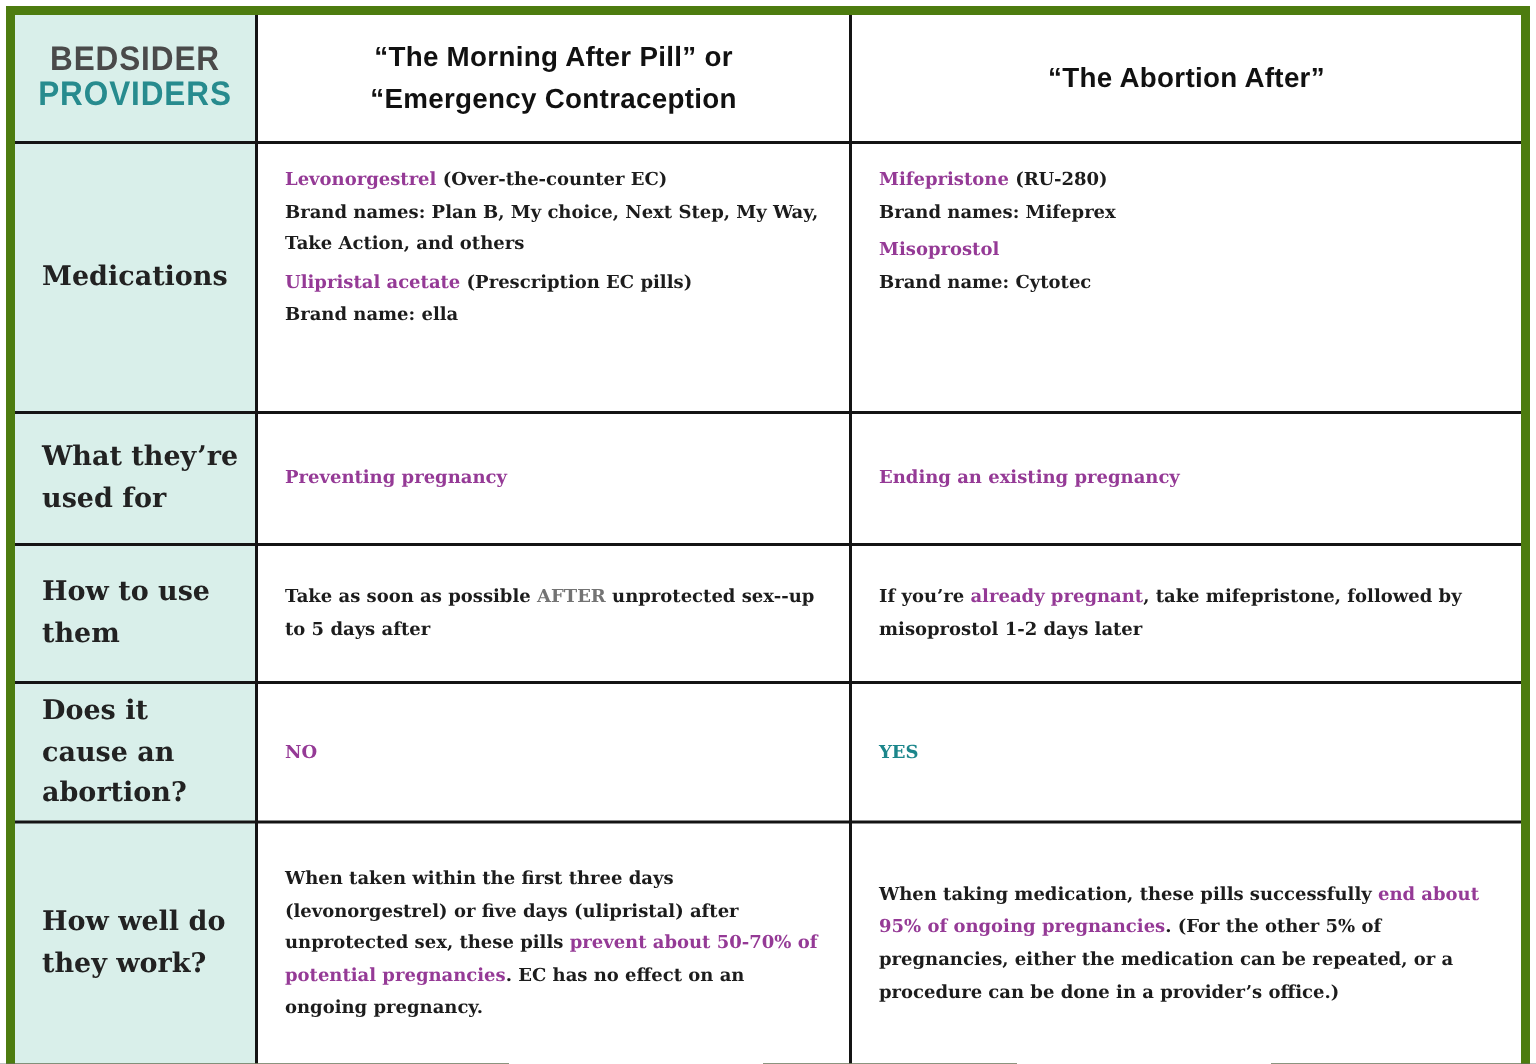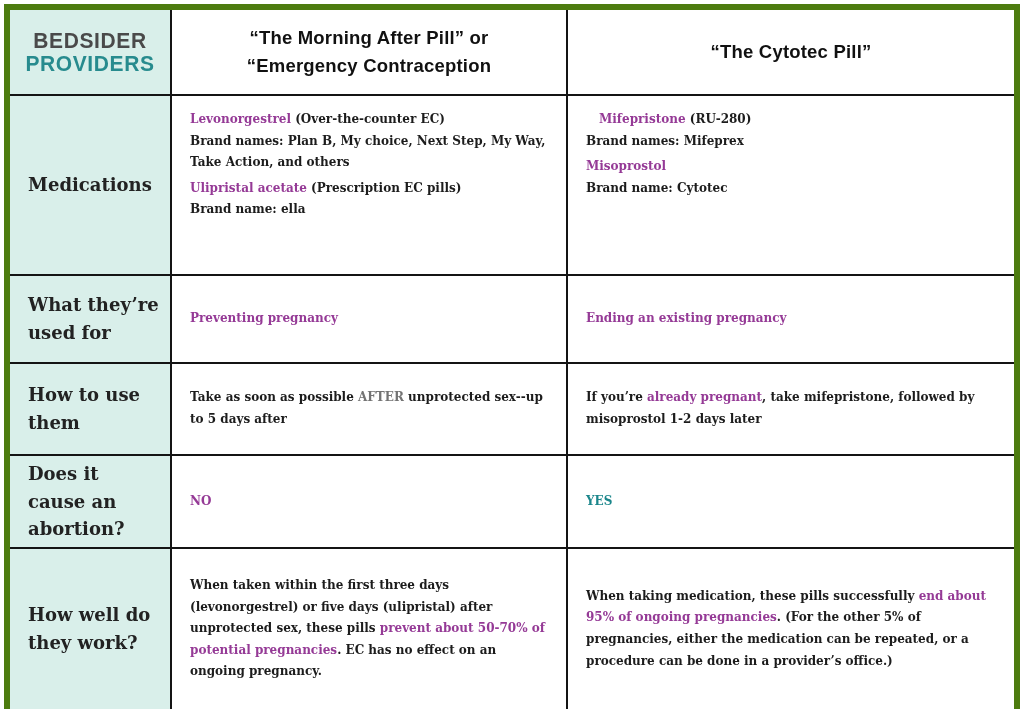--- a/index.html
+++ b/index.html
@@ -83,32 +83,32 @@
     <div class="logo">
       <div class="logo-line-1">BEDSIDER</div>
       <div class="logo-line-2">PROVIDERS</div>
     </div>
   </div>
   <div class="cell head-cell">
     <div>“The Morning After Pill” or</div>
     <div>“Emergency Contraception</div>
   </div>
   <div class="cell head-cell">
-    <div>“The Cytotec Pill”</div>
+    <div>“The Abortion After”</div>
   </div>
 
   <div class="cell label-cell">Medications</div>
   <div class="cell content-cell top">
       <p class="rich-par"><span style="color: rgb(149, 58, 150);">Levonorgestrel</span><span> (Over-the-counter EC)</span></p>
       <p class="rich-par"><span>Brand names: Plan B, My choice, Next Step, My Way, Take Action, and others</span></p>
       <p class="rich-par gap"><span style="color: rgb(149, 58, 150);">Ulipristal acetate</span><span> (Prescription EC pills)</span></p>
       <p class="rich-par"><span>Brand name: ella</span></p>
     </div>
   <div class="cell content-cell top">
-      <p class="rich-par"><span style="color: rgb(149, 58, 150); margin-left: 13px;">Mifepristone</span><span> (RU-280)</span></p>
+      <p class="rich-par"><span style="color: rgb(149, 58, 150);">Mifepristone</span><span> (RU-280)</span></p>
       <p class="rich-par"><span>Brand names: Mifeprex</span></p>
       <p class="rich-par gap"><span style="color: rgb(149, 58, 150);">Misoprostol</span></p>
       <p class="rich-par"><span>Brand name: Cytotec</span></p>
     </div>
 
   <div class="cell label-cell">What they’re used for</div>
   <div class="cell content-cell">
       <p class="rich-par"><span style="color: rgb(149, 58, 150);">Preventing pregnancy</span></p>
     </div>
   <div class="cell content-cell">

